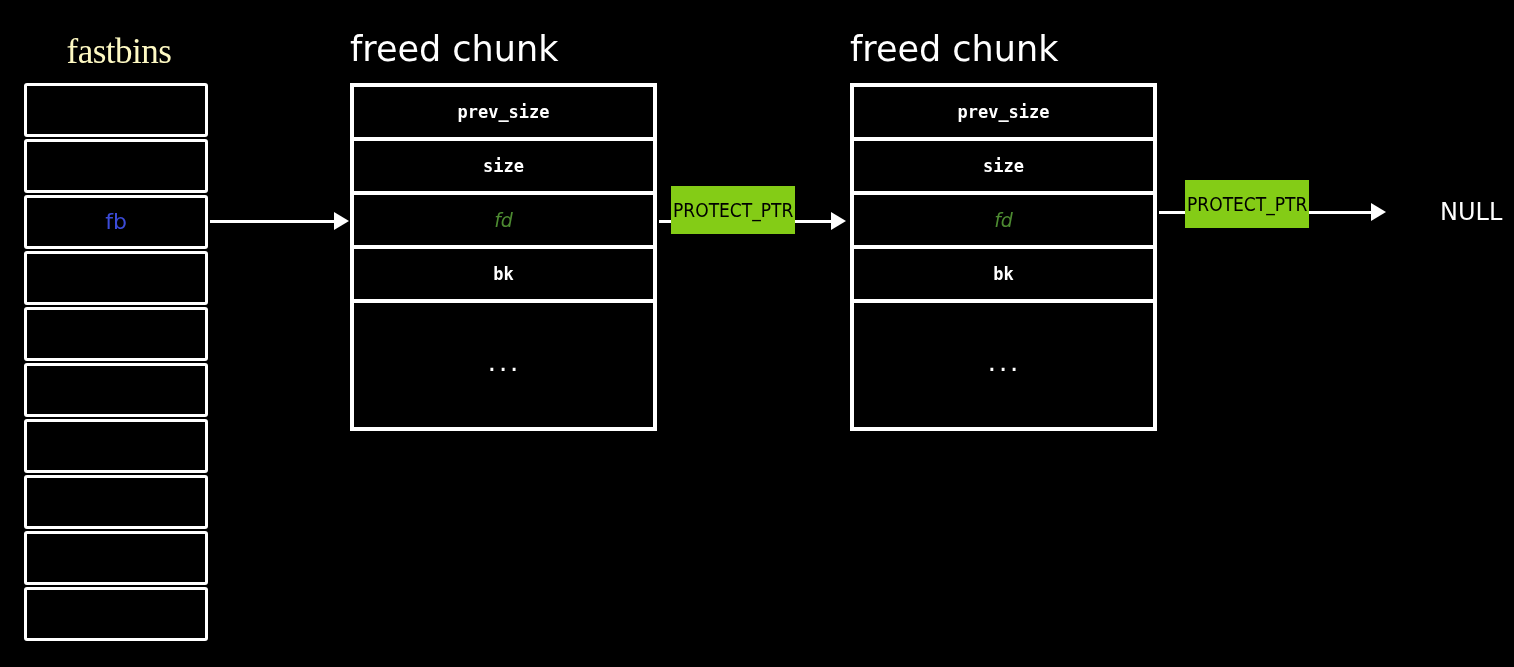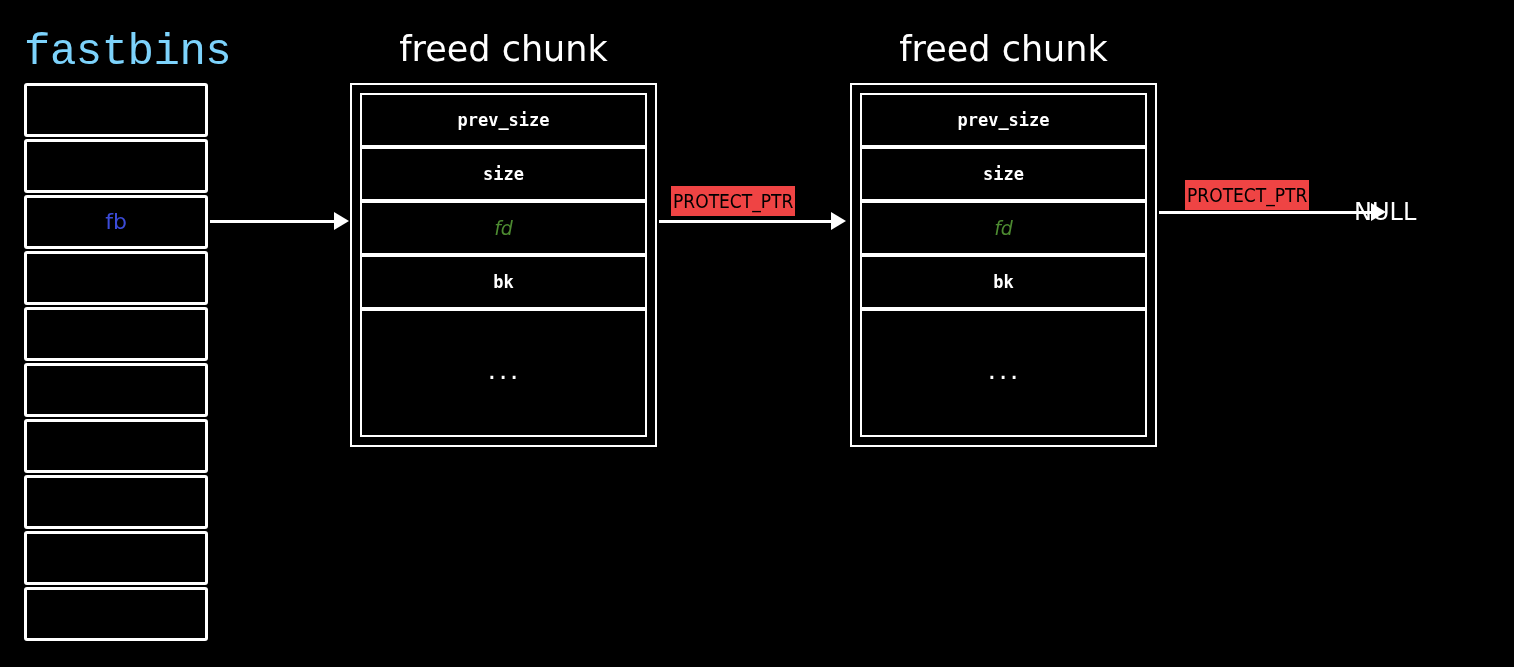--- a/index.html
+++ b/index.html
@@ -16,23 +16,23 @@
     font-family: "DejaVu Sans", sans-serif;
   }
 
   
   #fastbins-title {
     position: absolute;
     left: 24px;
     top: 30px;
     width: 190px;
     text-align: center;
-    color: #7dd3fc;
-    font-family: Liberation Mono, monospace;
-    font-size: 44px;
+    color: #fef9c3;
+    font-family: Liberation Serif, serif;
+    font-size: 35px;
     line-height: 44px;
     letter-spacing: -0.5px;
     white-space: nowrap;
   }
   #fastbins-column {
     position: absolute;
     left: 24px;
     top: 83px;
     width: 184px;
   }
@@ -60,32 +60,31 @@
   .chunk {
     position: absolute;
     width: 307px;
     top: 83px;
   }
   .chunk-title {
     position: absolute;
     top: -56px;
     left: 0;
     width: 307px;
-    text-align: center;
     color: #ffffff;
     font-size: 35px;
     line-height: 44px;
     font-family: "DejaVu Sans", sans-serif;
     white-space: nowrap;
   }
   .chunk-box {
     box-sizing: border-box;
     border: 2px solid #ffffff;
     background: #000000;
-    padding: 8px;
+    padding: 0;
   }
   .chunk-row {
     box-sizing: border-box;
     border: 2px solid #ffffff;
     background: #000000;
     display: flex;
     align-items: center;
     justify-content: center;
     color: #ffffff;
     font-family: "DejaVu Sans Mono", monospace;
@@ -124,35 +123,35 @@
   #arrow2-line { left: 659px; top: 220px; width: 176px; }
   #arrow2-head { left: 831px; top: 212px; }
 
   
   #arrow3-line { left: 1159px; top: 211px; width: 216px; }
   #arrow3-head { left: 1371px; top: 203px; }
 
   
   .protect-label {
     position: absolute;
-    background: #ef4444;
+    background: #84cc16;
     color: #000000;
     font-family: "DejaVu Sans Condensed", "DejaVu Sans", sans-serif;
     font-size: 19px;
     line-height: 24px;
-    padding: 3px 2px;
+    padding: 12px 2px;
     white-space: nowrap;
   }
   #protect-1 { left: 671px; top: 186px; }
   #protect-2 { left: 1185px; top: 180px; }
 
   
   #null-label {
     position: absolute;
-    left: 1354px;
+    left: 1440px;
     top: 197px;
     color: #ffffff;
     font-size: 24px;
     line-height: 30px;
     font-family: "DejaVu Sans", sans-serif;
     white-space: nowrap;
   }
 </style>
 </head>
 <body>

